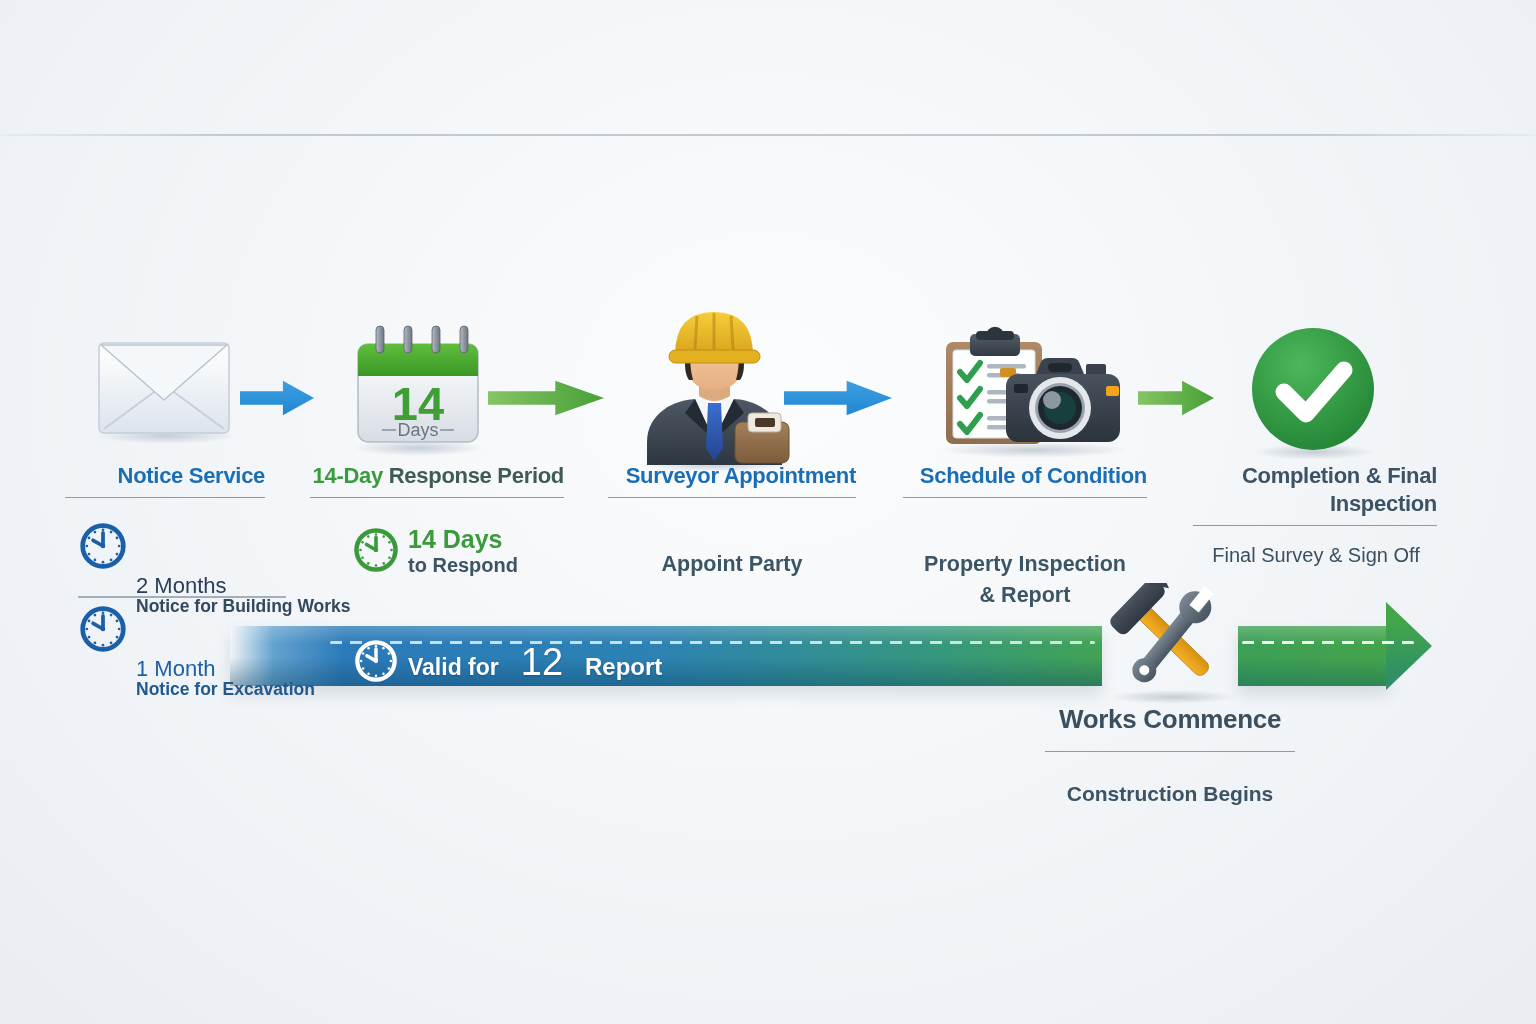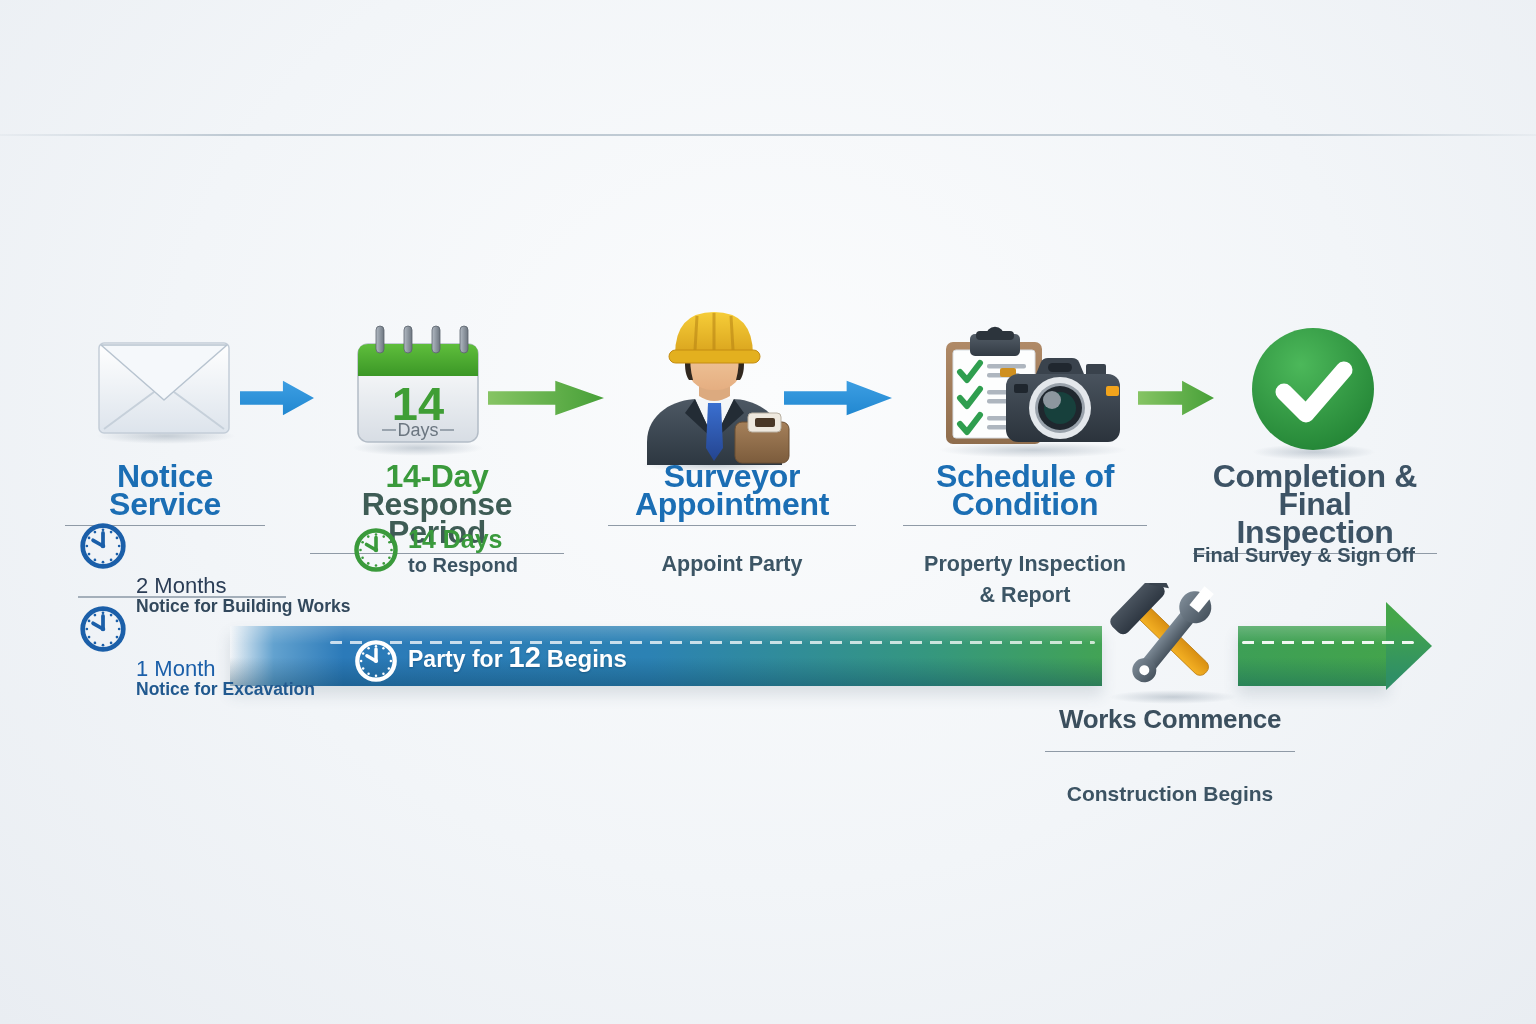--- a/index.html
+++ b/index.html
@@ -6,21 +6,21 @@
   body{font-family:"Liberation Sans","DejaVu Sans",sans-serif;}
   #canvas{position:relative;width:1536px;height:1024px;overflow:hidden;
     background:radial-gradient(ellipse at 50% 38%, #fbfcfd 0%, #f2f5f8 55%, #e9edf2 100%);}
   .abs{position:absolute;}
   
   .page-title{top:72px;left:0;width:1450px;text-align:center;
     font-size:42px;font-weight:700;letter-spacing:-0.5px;color:#47586a;}
   .header-rule{top:134px;left:0;width:1536px;height:2px;
     background:linear-gradient(90deg,rgba(195,205,214,.15),rgba(178,191,202,.8) 15%,rgba(178,191,202,.8) 85%,rgba(195,205,214,.15));}
   
-  .step-title{top:462px;text-align:center;font-size:32px;font-weight:700;letter-spacing:-0.3px;
+  .step-title{top:462px;text-align:right;font-size:22px;font-weight:700;letter-spacing:-0.3px;
     line-height:28px;padding-bottom:7px;border-bottom:1.6px solid #8f9aa6;}
   .blue{color:#1b6eb4;}
   .green{color:#3a9a3c;}
   .slate{color:#3d5365;}
   .navy{color:#2b3d56;}
   
   .step-sub{top:521px;text-align:center;font-size:21.5px;font-weight:600;color:#3c5565;line-height:31px;margin-top:28px;}
   
   .arrow{top:378px;height:40px;
     clip-path:polygon(0 33%,58% 33%,58% 7%,100% 50%,58% 93%,58% 67%,0 67%);}
@@ -46,21 +46,21 @@
       linear-gradient(180deg,rgba(255,255,255,.22),rgba(255,255,255,0) 30%,rgba(8,48,80,0) 52%,rgba(12,86,92,.38)),
       linear-gradient(90deg,#3d9f56,#43a44c);
     box-shadow:0 9px 14px rgba(70,95,115,.16);}
   .bar-head{top:602px;left:1386px;width:46px;height:88px;
     clip-path:polygon(0 0,100% 50%,0 100%);
     background:linear-gradient(180deg,#44a64a 20%,#2f8f66 85%);}
   .dashes{height:3px;border-radius:2px;
     background:repeating-linear-gradient(90deg,rgba(255,255,255,.92) 0 12px,rgba(255,255,255,0) 12px 20px);}
   .valid-text{top:641px;left:408px;color:#fff;font-size:23px;font-weight:600;
     text-shadow:0 1px 2px rgba(0,40,80,.35);white-space:nowrap;}
-  .valid-number{font-size:29px;font-weight:700;margin:0 6px;}
+  .valid-number{font-size:38px;font-weight:400;margin:0 22px;}
   .valid-unit{font-size:24px;font-weight:700;}
   
   .works-title{top:704px;left:1045px;width:250px;text-align:center;font-size:26px;font-weight:700;
     color:#3b4f5e;padding-bottom:16px;border-bottom:1.6px solid #8f9aa6;letter-spacing:-0.3px;}
   .works-sub{top:782px;left:1045px;width:250px;text-align:center;font-size:21px;font-weight:600;color:#3c5363;}
   svg{display:block;}
 </style>
 </head>
 <body>
 
@@ -289,35 +289,35 @@
 
   <div class="abs step-sub" style="left:602px;width:260px">
     <div>Appoint Party</div>
   </div>
 
   <div class="abs step-sub" style="left:895px;width:260px">
     <div>Property Inspection</div>
     <div>&amp; Report</div>
   </div>
 
-  <div class="abs" style="left:1155px;top:544px;width:260px;text-align:right;font-size:20px;font-weight:700;color:#3a5060">Final Survey &amp; Sign Off</div>
+  <div class="abs" style="left:1186px;top:544px;width:260px;text-align:center;font-size:20px;font-weight:400;color:#3a5060">Final Survey &amp; Sign Off</div>
 
   <div class="abs bar-a"></div>
   <div class="abs dashes" style="left:330px;top:641px;width:765px;opacity:.8;z-index:2"></div>
   <div class="abs bar-b"></div>
   <div class="abs bar-head"></div>
   <div class="abs dashes" style="left:1242px;top:641px;width:172px;z-index:2"></div>
 
   <div class="abs clock-white" style="left:353px;top:638px;z-index:3">
       <svg width="46" height="46">
         <use href="#clock-sym"></use>
       </svg>
     </div>
   <div class="abs valid-text" style="z-index:3">
-    <span>Party for</span><span class="valid-number">12</span><span class="valid-unit">Begins</span>
+    <span>Valid for</span><span class="valid-number">12</span><span class="valid-unit">Report</span>
   </div>
 
   <div class="abs icon-shadow" style="left:1108px;top:690px;width:130px;height:14px"></div>
   <div class="abs" style="left:1105px;top:583px;z-index:3">
     <svg width="135" height="112" viewBox="0 0 135 112">
       <defs>
         <linearGradient id="handleg" x1="0" y1="0" x2="1" y2="0">
           <stop offset="0" stop-color="#f4b124"></stop>
             <stop offset="1" stop-color="#d88f12"></stop>
           </linearGradient>

